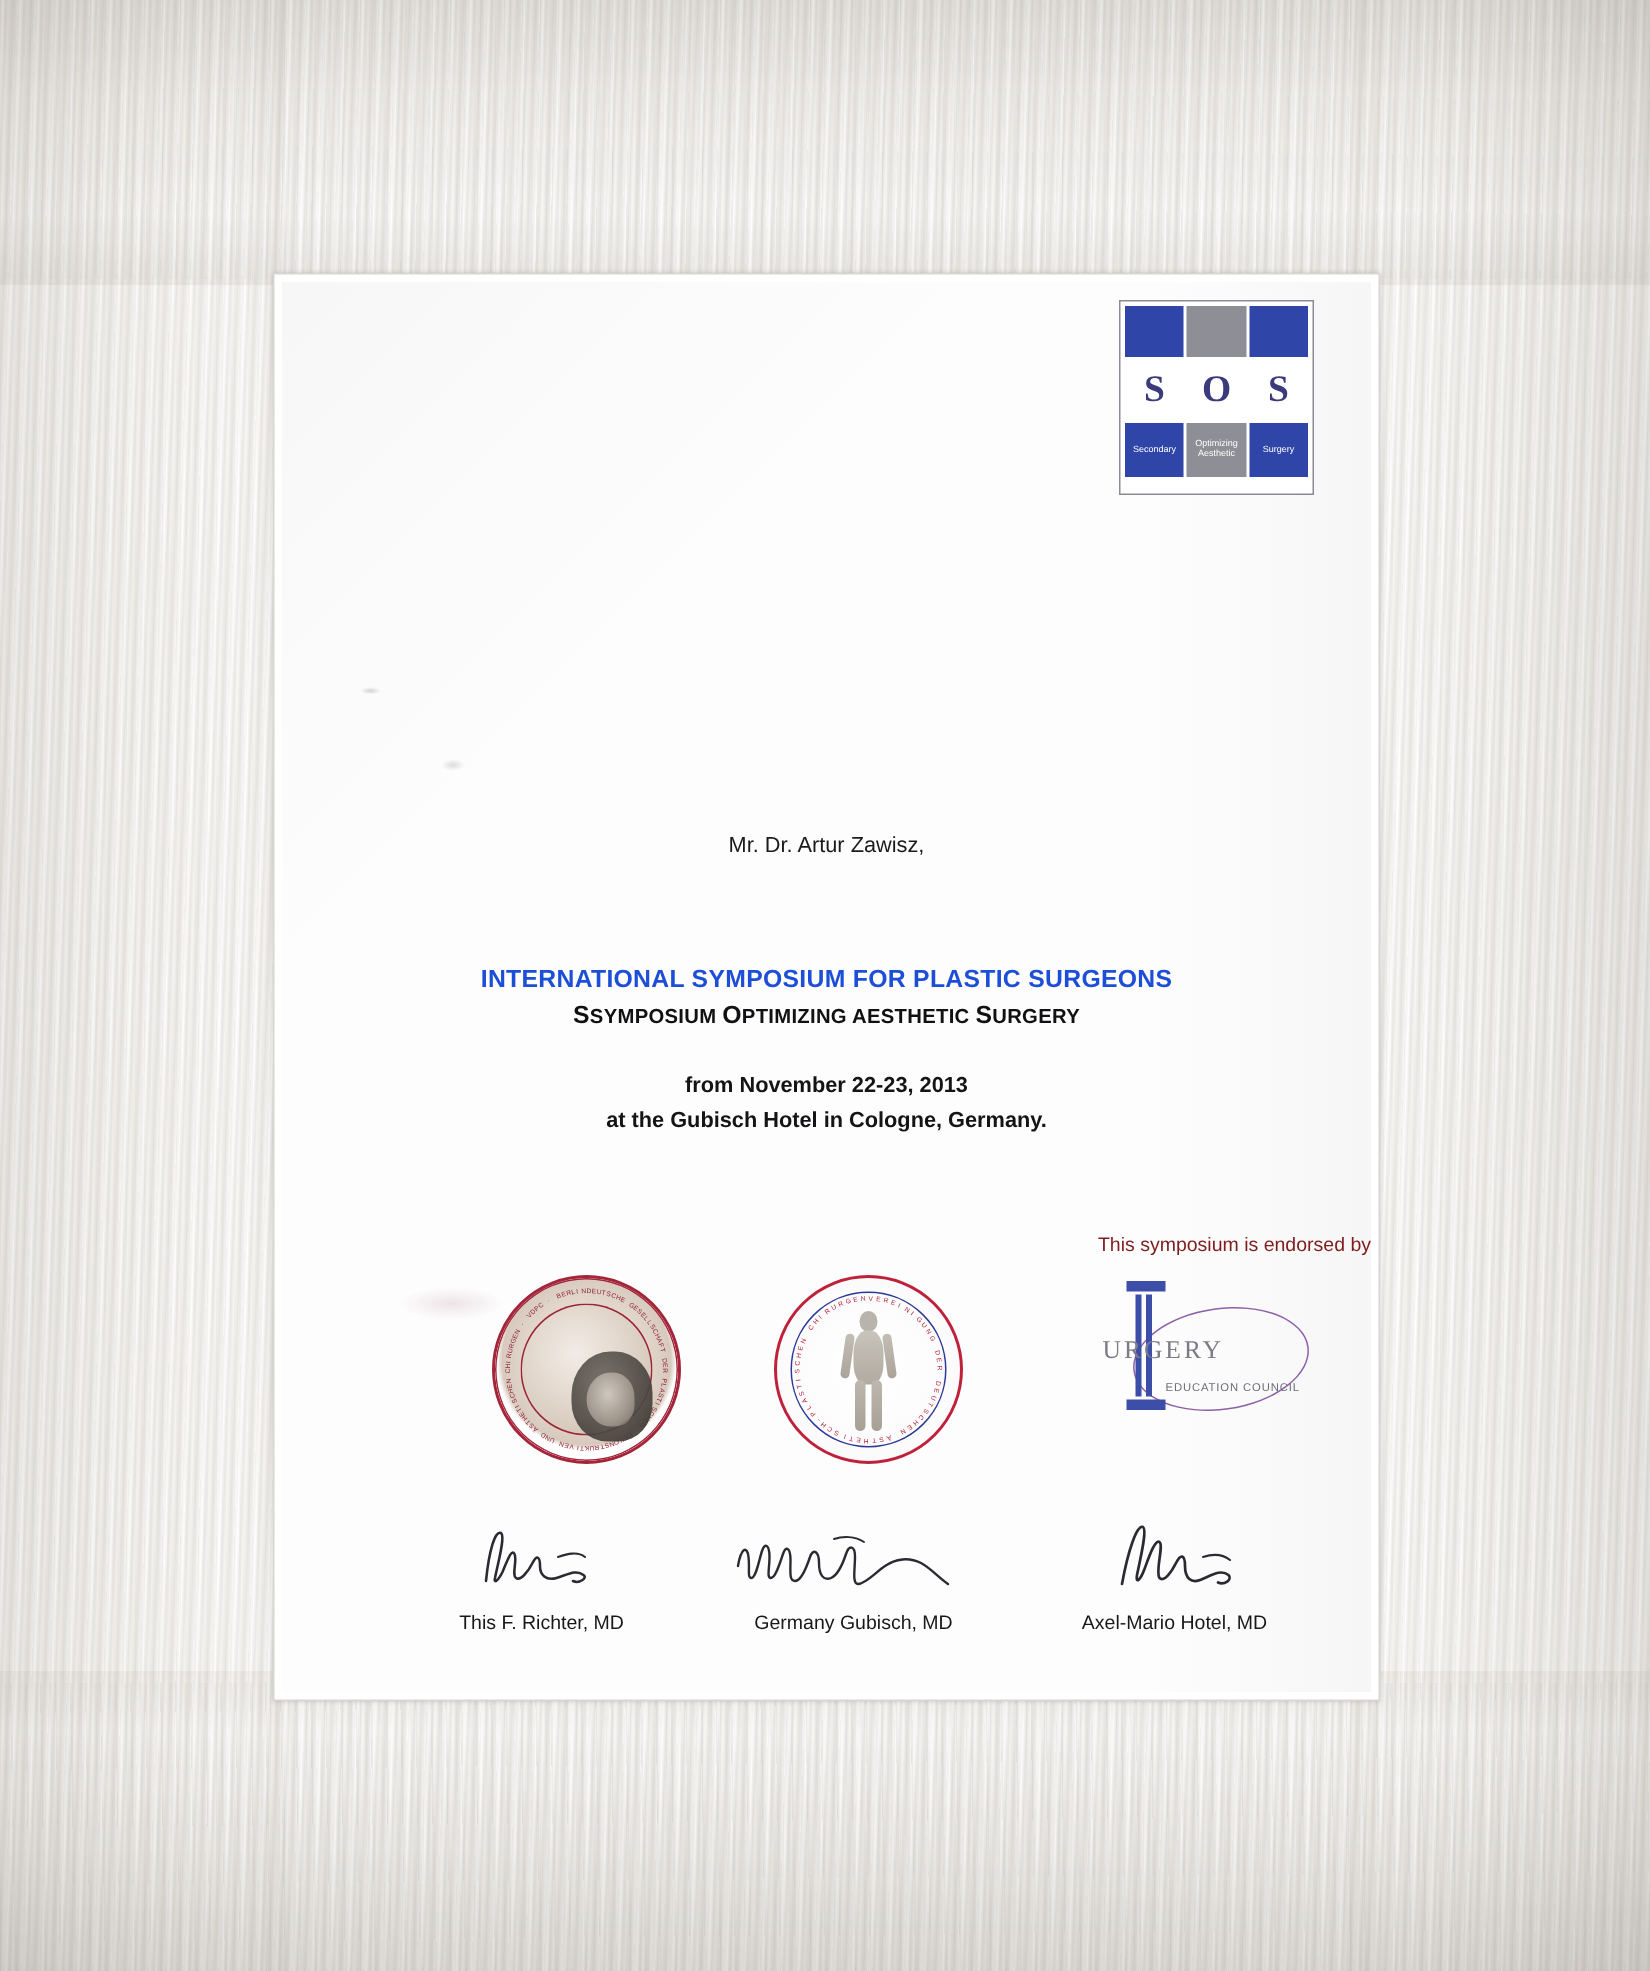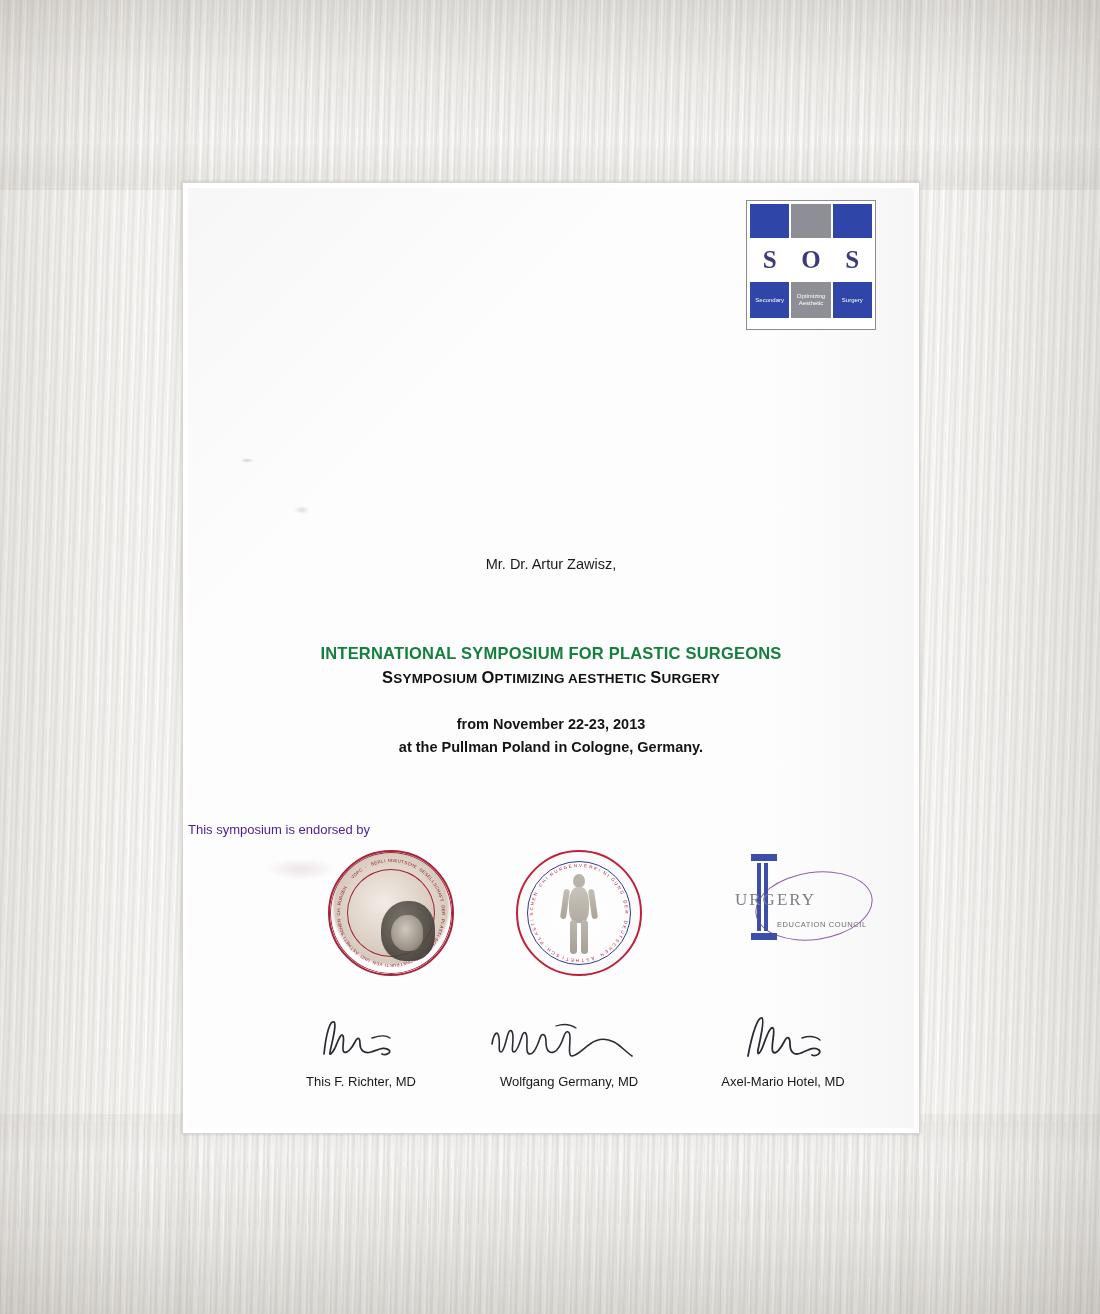--- a/index.html
+++ b/index.html
@@ -189,21 +189,21 @@
   }
   .course-block {
     position: absolute;
     left: 0; right: 0; top: 456px;
     text-align: center;
   }
   .course-line1 {
     font-size: 16.5px;
     font-weight: 700;
     letter-spacing: .2px;
-    color: #15803d;
+    color: #1d4ed8;
   }
   .course-line2 {
     margin-top: 5px;
     font-size: 16.5px;
     font-weight: 700;
     letter-spacing: .2px;
     color: #111113;
   }
   .smallcaps-lower { font-size: 13.5px; }
   .when-block {
@@ -211,23 +211,23 @@
     left: 0; right: 0; top: 525px;
     text-align: center;
     font-size: 14.5px;
     font-weight: 700;
     line-height: 23px;
     color: #141416;
   }
   .endorsed {
     position: absolute;
     left: 0; right: 0; top: 634px;
-    text-align: left;
+    text-align: right;
     font-size: 13px;
-    color: #4c1d95;
+    color: #7f1d1d;
   }
 
   
   .seals {
     position: absolute;
     left: 0; right: 0; top: 662px;
     height: 125px;
   }
   .seal {
     position: absolute;
@@ -478,21 +478,21 @@
 
   <div class="course-block">
     <div class="course-line1">INTERNATIONAL SYMPOSIUM FOR PLASTIC SURGEONS</div>
     <div class="course-line2">
       <span>S</span><span class="smallcaps-lower">SYMPOSIUM </span><span>O</span><span class="smallcaps-lower">PTIMIZING AESTHETIC </span><span>S</span><span class="smallcaps-lower">URGERY</span>
     </div>
   </div>
 
   <div class="when-block">
     <div>from November 22-23, 2013</div>
-    <div>at the Pullman Poland in Cologne, Germany.</div>
+    <div>at the Gubisch Hotel in Cologne, Germany.</div>
   </div>
 
   <div class="endorsed">This symposium is endorsed by</div>
 
   <div class="seals">
 
     <div class="seal seal-dgpraec">
       <div class="ring-text">
           <div class="micro-ring">
             <span style="transform: rotate(-90deg) translate(55px) rotate(90deg);">D</span>
@@ -697,21 +697,21 @@
       <div class="sig-name">This F. Richter, MD</div>
     </div>
 
     <div class="sig-col sig-2">
       <div class="sig-ink">
         <svg width="210" height="60" viewBox="0 0 210 60">
           <path d="M28 36 C30 24, 34 22, 35 30 C36 38, 34 44, 37 44 C40 44, 42 32, 44 26 C46 20, 49 22, 49 30 C49 38, 47 44, 50 44 C53 44, 56 34, 58 28 C60 22, 63 24, 63 32 C63 40, 62 46, 66 46 C70 46, 74 36, 76 30 C78 24, 82 26, 82 34 C82 42, 85 46, 90 44 C95 42, 98 34, 100 28 C102 22, 106 22, 106 30 C106 38, 104 48, 108 48 C113 48, 120 40, 126 36 C133 31, 142 30, 150 34 C156 37, 162 44, 168 48" fill="none" stroke="#2a2a33" stroke-width="1.6" stroke-linecap="round"></path>
           <path d="M92 18 C98 16, 106 16, 112 20" fill="none" stroke="#2a2a33" stroke-width="1.3" stroke-linecap="round"></path>
         </svg>
       </div>
-      <div class="sig-name">Wolfgang Germany, MD</div>
+      <div class="sig-name">Germany Gubisch, MD</div>
     </div>
 
     <div class="sig-col sig-3">
       <div class="sig-ink">
         <svg width="210" height="60" viewBox="0 0 210 60">
           <path d="M70 48 C74 26, 80 8, 84 10 C87 12, 82 32, 80 42 C79 48, 82 46, 85 38 C88 30, 92 18, 95 20 C98 22, 92 40, 95 44 C98 47, 103 40, 106 34 C109 28, 112 28, 112 36 C112 44, 116 48, 123 45 C130 42, 136 38, 141 42 C144 45, 138 49, 134 47" fill="none" stroke="#2a2a33" stroke-width="1.8" stroke-linecap="round"></path>
           <path d="M124 30 C130 28, 137 28, 142 32" fill="none" stroke="#2a2a33" stroke-width="1.4" stroke-linecap="round"></path>
         </svg>
       </div>
       <div class="sig-name">Axel-Mario Hotel, MD</div>

